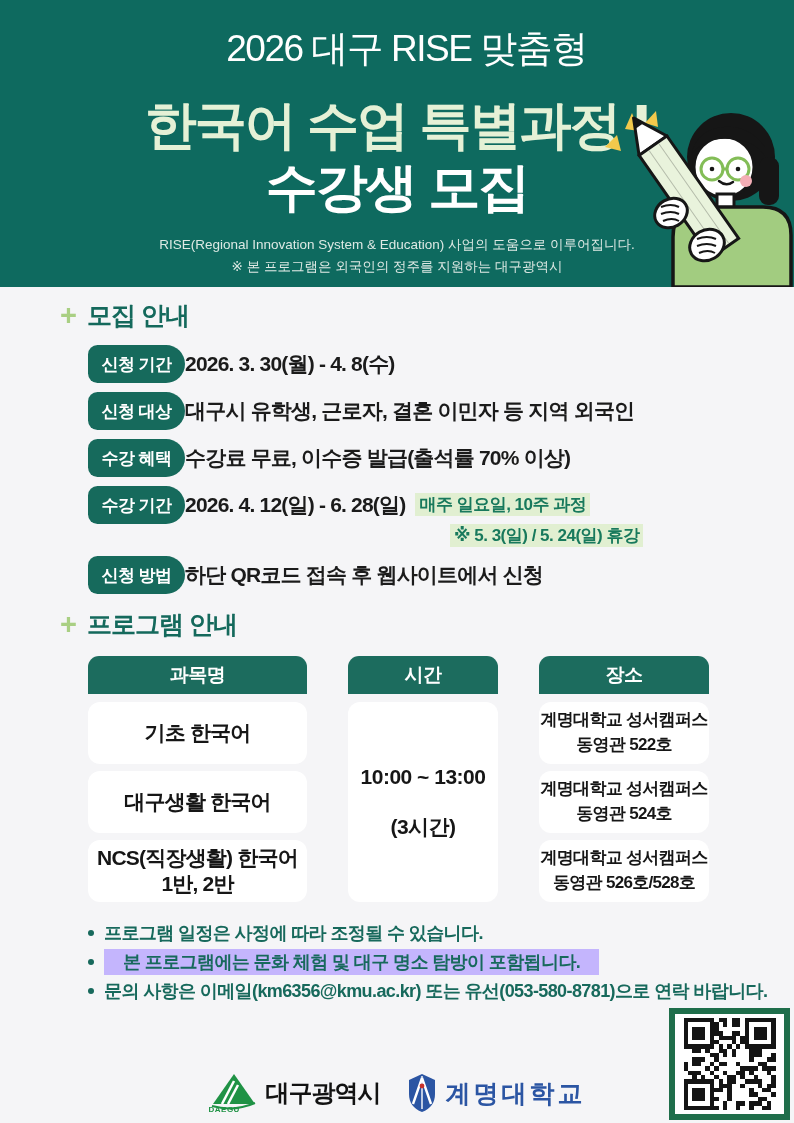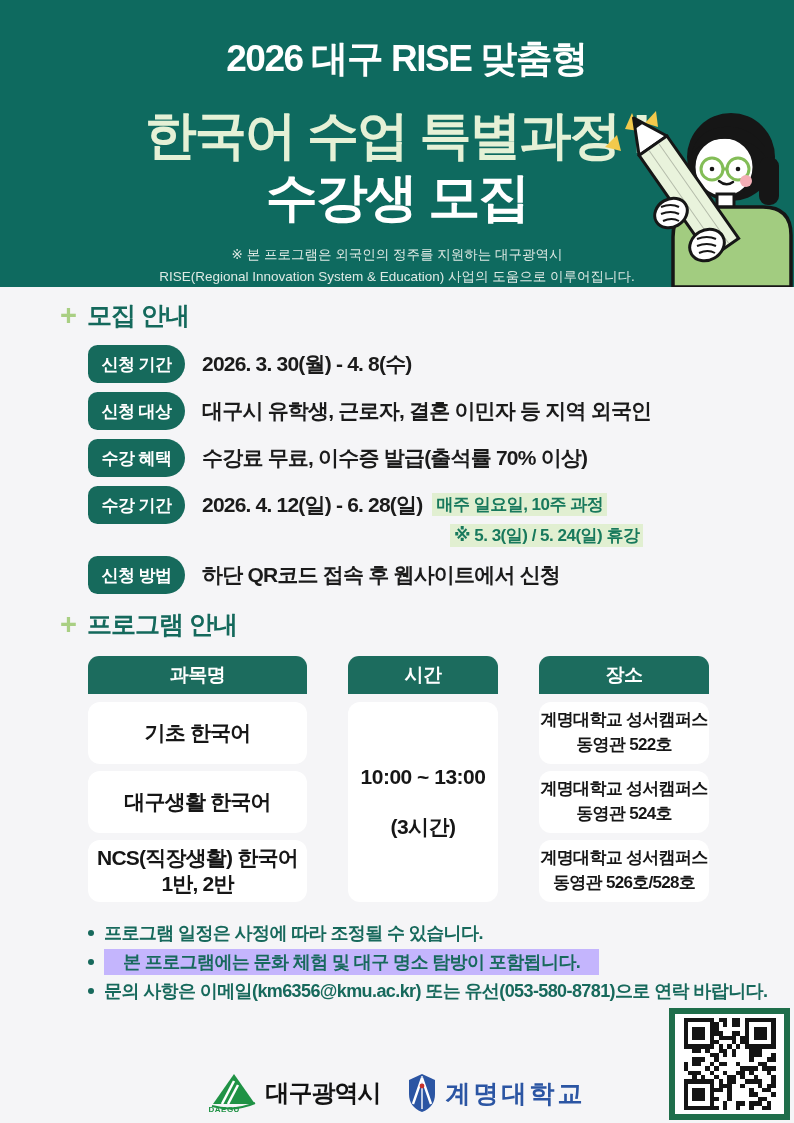--- a/index.html
+++ b/index.html
@@ -9,35 +9,35 @@
     position:relative; width:794px; height:1123px; overflow:hidden;
     background:#f5f5f7;
     font-family:"Liberation Sans","DejaVu Sans",sans-serif;
   }
 
   
   .hero {
     position:absolute; top:0; left:0; width:794px; height:287px;
     background:#0e6a5f; color:#ffffff; text-align:center;
   }
-  .hero-t1 { padding-top:34px; font-size:37px; font-weight:700; letter-spacing:-1.5px; white-space:nowrap;margin-left:19px; }
+  .hero-t1 { padding-top:24px; font-size:37px; font-weight:400; letter-spacing:-1.5px; white-space:nowrap;margin-left:19px; }
   .hero-t2 { margin-top:22px; font-size:52px; font-weight:800; color:#e5f1d6; letter-spacing:-2px; white-space:nowrap; line-height:1.15; }
   .hero-t3 { font-size:52px; font-weight:800; letter-spacing:-2px; white-space:nowrap; line-height:1.2; }
   .hero-note { margin-top:16px; font-size:13.5px; color:#dde9e4; line-height:1.65; font-weight:500; }
   .hero-illu { position:absolute; right:0; bottom:0; width:215px; height:192px; }
 
   
   .section { position:absolute; left:60px; width:710px; }
   .sec-title { display:flex; align-items:center; gap:11px; font-size:25px; font-weight:800; color:#14695c; letter-spacing:-1px; }
   .plus { color:#a9cf83; font-size:29px; font-weight:800; line-height:1; }
 
   
   .recruit { top:299px; }
   .rows { margin:13px 0 0 28px; display:flex; flex-direction:column; gap:9px; }
-  .row { display:flex; gap:17px; align-items:center; }
+  .row { display:flex; gap:0; align-items:center; }
   .pill {
     flex:0 0 97px; height:38px; background:#166a5c; color:#fff;
     font-size:17px; font-weight:700; letter-spacing:-0.5px;
     display:flex; align-items:center; justify-content:center;
     border-radius:10px 20px 20px 10px;
   }
   .val { font-size:21px; font-weight:700; color:#1b1b1b; line-height:38px; letter-spacing:-0.8px; white-space:nowrap; }
   .badge {
     display:inline-block; background:#e1efd1; color:#18795c;
     font-size:17px; font-weight:800; letter-spacing:-0.5px;
@@ -88,22 +88,22 @@
 </head>
 <body>
 
 <div class="poster">
 
   <header class="hero">
     <div class="hero-t1">2026 대구 RISE 맞춤형</div>
     <div class="hero-t2">한국어 수업 특별과정 Ⅰ</div>
     <div class="hero-t3">수강생 모집</div>
     <div class="hero-note">
+      <div>RISE(Regional Innovation System &amp; Education) 사업의 도움으로 이루어집니다.</div>
       <div>※ 본 프로그램은 외국인의 정주를 지원하는 대구광역시</div>
-      <div>RISE(Regional Innovation System &amp; Education) 사업의 도움으로 이루어집니다.</div>
     </div>
     <svg class="hero-illu" viewBox="0 0 215 192">
 
       <g>
         <polygon points="26,52 38,40 42,56" fill="#f2c94c"></polygon>
         <polygon points="46,34 53,18 60,36" fill="#f2c94c"></polygon>
         <polygon points="66,28 77,16 79,32" fill="#f2c94c"></polygon>
       </g>
 
       <circle cx="152" cy="62" r="44" fill="#161616"></circle>

